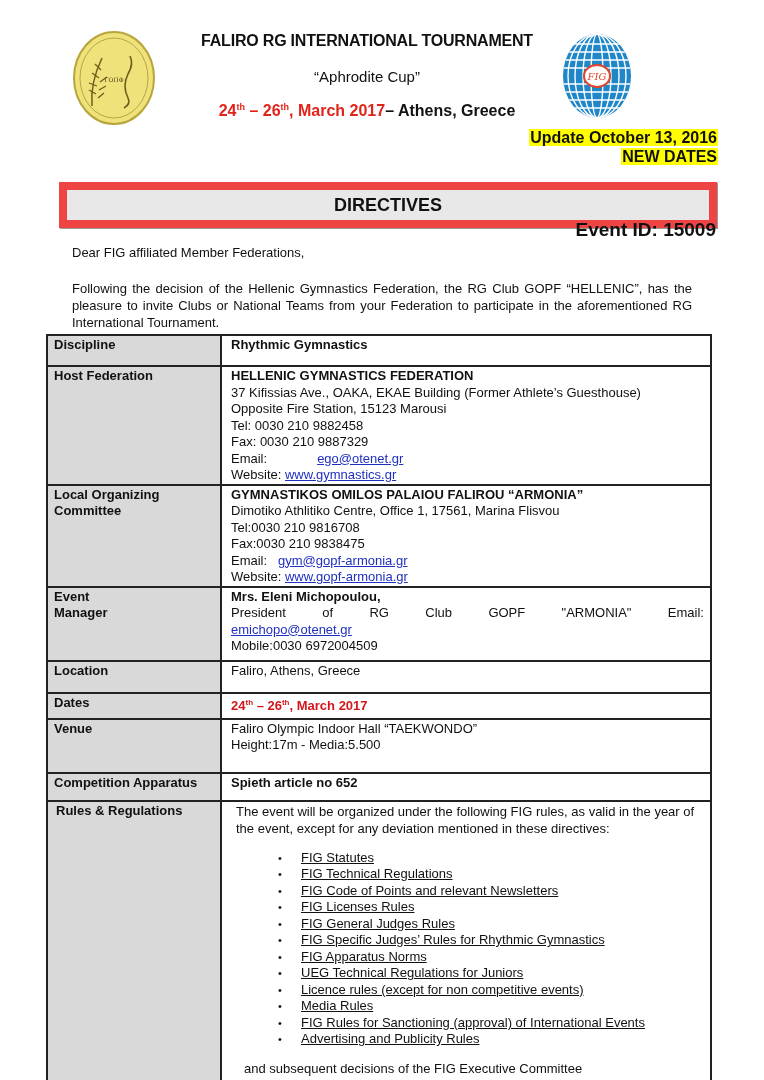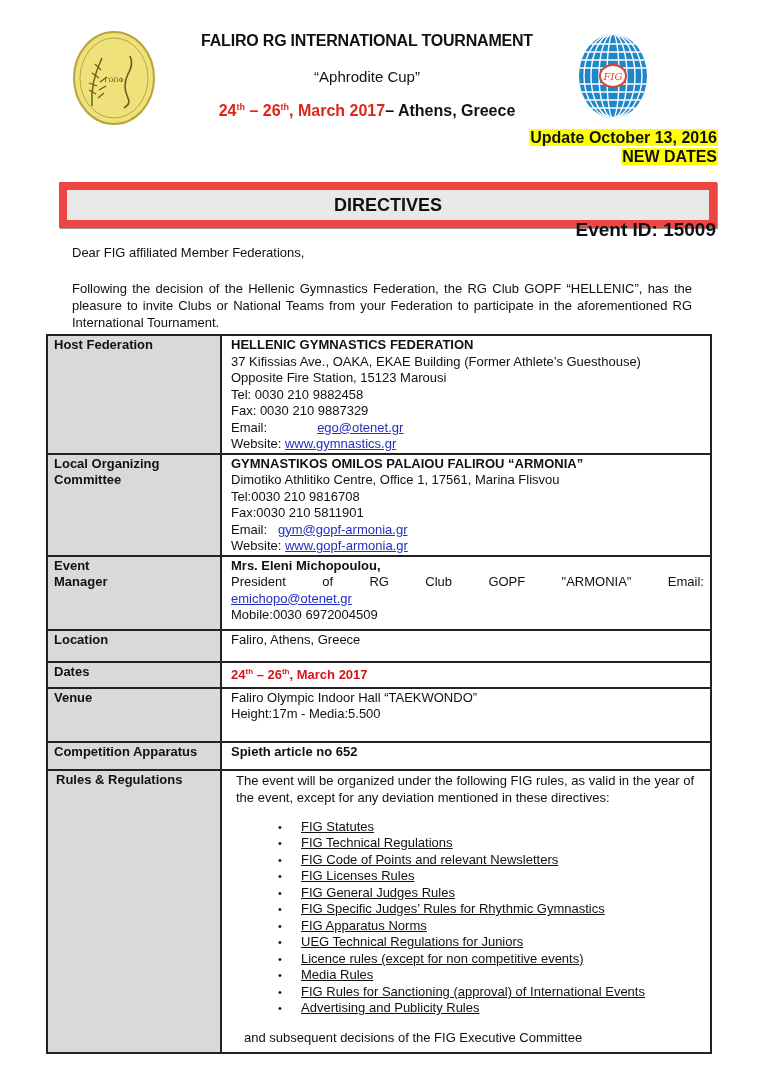--- a/index.html
+++ b/index.html
@@ -1,20 +1,20 @@
 <!DOCTYPE html>
 <html><head>
 <meta charset="utf-8">
 <style>
   html, body { margin:0; padding:0; background:#fff; }
   body { width:764px; height:1080px; position:relative; overflow:hidden;
          font-family:"Liberation Sans", sans-serif; color:#111; }
   .abs { position:absolute; }
   .logo-left { left:70px; top:28px; width:88px; height:100px; }
-  .logo-right { left:576px; top:30px; width:74px; height:92px;text-align:right; }
+  .logo-right { left:560px; top:30px; width:74px; height:92px;text-align:right; }
   .title { left:0; width:764px; text-align:center; font-weight:bold; }
   .t1 { top:32px; font-size:16px; left:-15px; letter-spacing:-0.2px; }
   .t2 { top:68px; font-size:15px; font-weight:normal; left:-15px; }
   .t3 { top:102px; font-size:16px; left:-15px; }
   .t3 .red { color:#e2231a; }
   .t3 sup { font-size:9px; }
   .update { right:46px; top:128px; text-align:right; font-weight:bold; font-size:16px; line-height:19px; }
   .update span { background:#ffff00; padding:0 1px; }
   .directives { left:59px; top:182px; width:642px; height:30px; border:8px solid #ef4444;
                 background:#e8e8e8; box-shadow:1px 1px 0 #999;
@@ -89,20 +89,24 @@
 </div>
 
 <div class="abs directives">DIRECTIVES</div>
 <div class="abs event-id">Event ID: 15009</div>
 
 <div class="abs para p1">Dear FIG affiliated Member Federations,</div>
 <div class="abs para p2">Following the decision of the Hellenic Gymnastics Federation, the RG Club GOPF “HELLENIC”, has the pleasure to invite Clubs or National Teams from your Federation to participate in the aforementioned RG International Tournament.</div>
 
 <table class="dir">
   <tbody>
+      <tr style="height:31px">
+    <td class="lbl">Discipline</td>
+    <td class="val b">Rhythmic Gymnastics</td>
+  </tr>
   <tr style="height:118px">
     <td class="lbl">Host Federation</td>
     <td class="val">
       <div class="b">HELLENIC GYMNASTICS FEDERATION</div>
       <div>37 Kifissias Ave., OAKA, EKAE Building (Former Athlete’s Guesthouse)</div>
       <div>Opposite Fire Station, 15123 Marousi</div>
       <div>Tel: 0030 210 9882458</div>
       <div>Fax: 0030 210 9887329</div>
       <div><span>Email:</span><span style="display:inline-block;width:50px"></span><a class="lnk">ego@otenet.gr</a></div>
       <div><span>Website:</span> <a class="lnk">www.gymnastics.gr</a></div>
@@ -110,21 +114,21 @@
   </tr>
   <tr style="height:77px">
     <td class="lbl">
       <div>Local Organizing</div>
       <div>Committee</div>
     </td>
     <td class="val">
       <div class="b">GYMNASTIKOS OMILOS PALAIOU FALIROU “ARMONIA”</div>
       <div>Dimotiko Athlitiko Centre, Office 1, 17561, Marina Flisvou</div>
       <div>Tel:0030 210 9816708</div>
-      <div>Fax:0030 210 5811901</div>
+      <div>Fax:0030 210 9838475</div>
       <div><span>Email:</span>&nbsp;&nbsp; <a class="lnk">gym@gopf-armonia.gr</a></div>
       <div><span>Website:</span> <a class="lnk">www.gopf-armonia.gr</a></div>
     </td>
   </tr>
   <tr style="height:74px">
     <td class="lbl">
       <div>Event</div>
       <div>Manager</div>
     </td>
     <td class="val">

